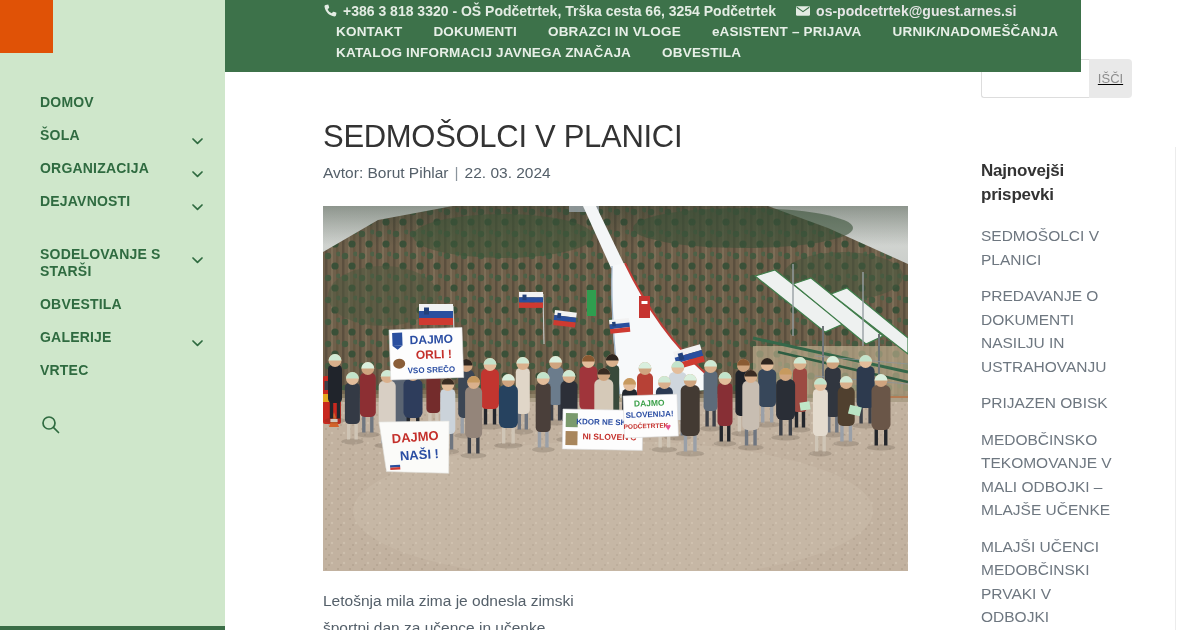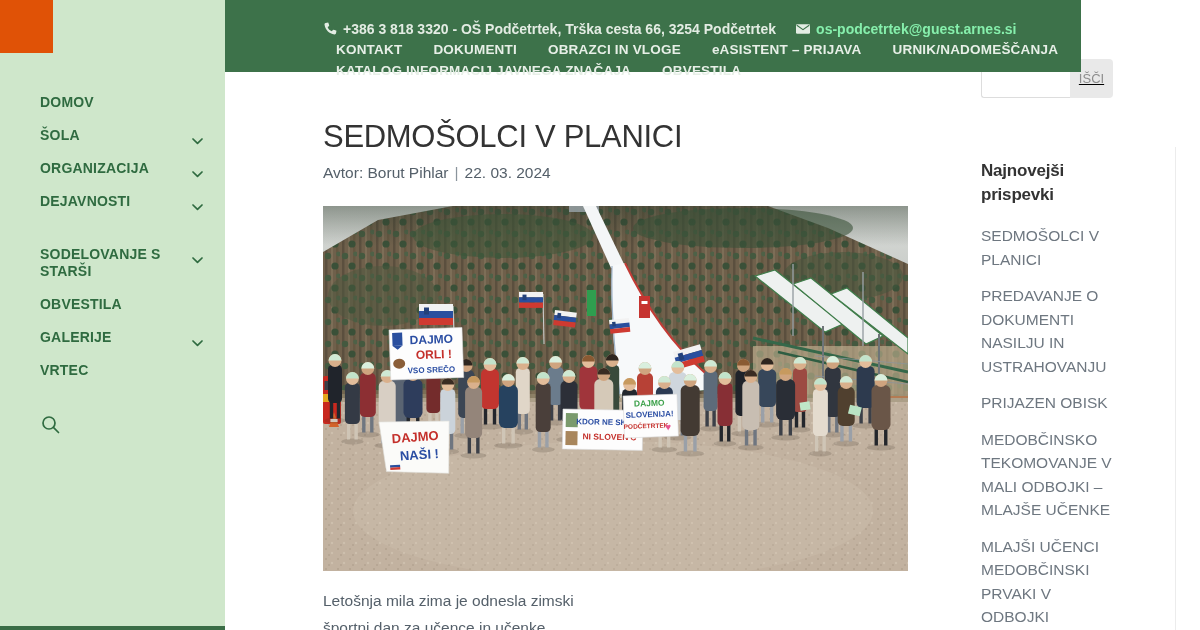--- a/index.html
+++ b/index.html
@@ -19,21 +19,21 @@
     position:relative; padding:8px 34px 8px 40px; cursor:pointer;
     color:#2f6b40; font-size:14px; font-weight:bold; letter-spacing:.2px; line-height:17px;
   }
   .side-item .chev { position:absolute; right:22px; top:13px; }
   .side-search { position:absolute; left:40px; top:414px; width:22px; height:22px; cursor:pointer; }
   .sidebar-footer-strip { position:absolute; left:0; bottom:0; width:225px; height:4px; background:#3a6d46; }
 
   
   .topbar {
     position:absolute; left:225px; top:0; width:856px; height:72px;
-    background:#3d724a; color:#e3ece3; padding:21px 0 0 98px; z-index:2;
+    background:#3d724a; color:#e3ece3; padding:3px 0 0 98px; z-index:2;
   }
   .topbar-row { display:flex; align-items:center; column-gap:18px; line-height:16px; margin-bottom:5px; white-space:nowrap; }
   .contact-row { font-size:14px; font-weight:bold; column-gap:6px; }
   .contact-row .email-wrap { display:flex; align-items:center; column-gap:6px; margin-left:14px; }
   .nav-row a { color:#e7efe7; text-decoration:none; font-size:13.5px; font-weight:bold; letter-spacing:.2px; cursor:pointer;margin-left:13px; }
   .icon12 { display:inline-block; width:14px; height:14px; flex:0 0 auto; }
 
   
   .main { position:absolute; left:225px; top:72px; width:975px; height:558px; background:#fff; }
   .article { position:absolute; left:98px; top:0; width:600px; }
@@ -42,21 +42,21 @@
   }
   .article-meta { margin-top:9px; font-size:15.5px; color:#55606a; }
   .article-meta .sep { color:#8a949c; padding:0 6px; }
   .article-photo { display:block; margin-top:24px; width:585px; height:365px; background:#cfd2cf; }
   .article-body { margin-top:16px; font-size:15.5px; line-height:27px; color:#55606a; max-width:262px; }
 
   .content-divider { position:absolute; left:950px; top:75px; width:1px; height:555px; background:#ececec; }
 
   
   .right-col { position:absolute; left:981px; top:59px; width:140px; }
-  .search-form { display:flex; width:132px; height:39px;text-decoration:underline; }
+  .search-form { display:flex; width:151px; height:39px;text-decoration:underline; }
   .search-input {
     flex:1 1 auto; min-width:0; border:1px solid #dddddd; border-right:none;
     border-radius:3px 0 0 3px; background:#fff; padding:0 8px; font-size:14px; color:#333;
     font-family:"Liberation Sans", sans-serif; outline:none;
   }
   .search-btn {
     flex:0 0 auto; width:43px; border:none; background:#e9e9e9; color:#8d8d8d;
     font-size:13px; border-radius:0 4px 4px 0; cursor:pointer; font-family:"Liberation Sans", sans-serif;
   }
   .widget-title { margin-top:61px; font-size:17px; line-height:24px; font-weight:bold; color:#333333; letter-spacing:-.2px; }
@@ -77,21 +77,21 @@
         </svg>
     </span>
     <span>+386 3 818 3320 - OŠ Podčetrtek, Trška cesta 66, 3254 Podčetrtek</span>
     <span class="email-wrap">
       <span class="icon12">
         <svg viewBox="0 0 14 14" width="14" height="14">
             <rect x="0" y="2.2" width="14" height="9.6" rx="1.2" fill="#e3ece3"></rect>
             <path d="M0.8 3.2 L7 7.6 L13.2 3.2" fill="none" stroke="#3d724a" stroke-width="1.1"></path>
           </svg>
       </span>
-      <a style="color:#86efac;text-decoration:none;cursor:pointer;">os-podcetrtek@guest.arnes.si</a>
+      <a style="color:#e5e5e5;text-decoration:none;cursor:pointer;">os-podcetrtek@guest.arnes.si</a>
     </span>
   </div>
   <nav class="topbar-row nav-row">
     <a>KONTAKT</a>
     <a>DOKUMENTI</a>
     <a>OBRAZCI IN VLOGE</a>
     <a>eASISTENT – PRIJAVA</a>
     <a>URNIK/NADOMEŠČANJA</a>
   </nav>
   <nav class="topbar-row nav-row">

